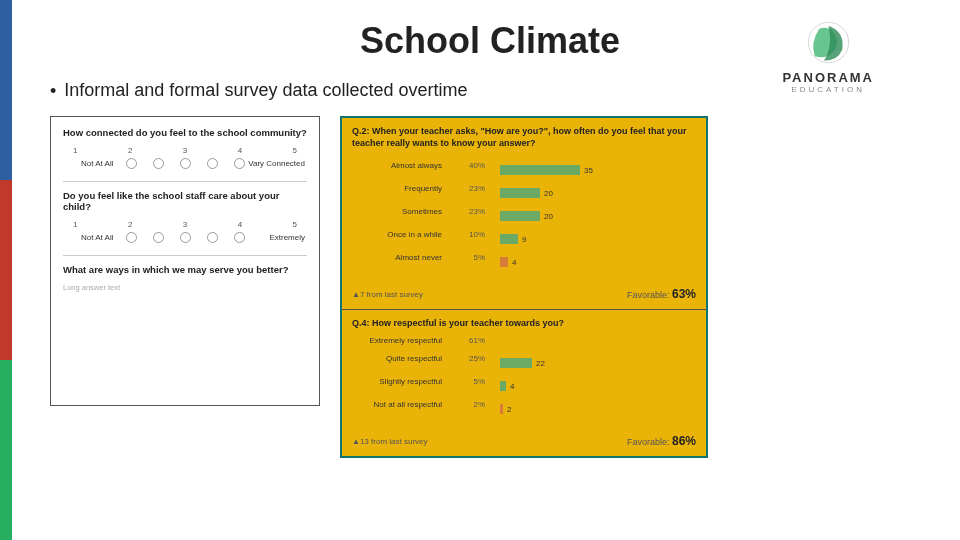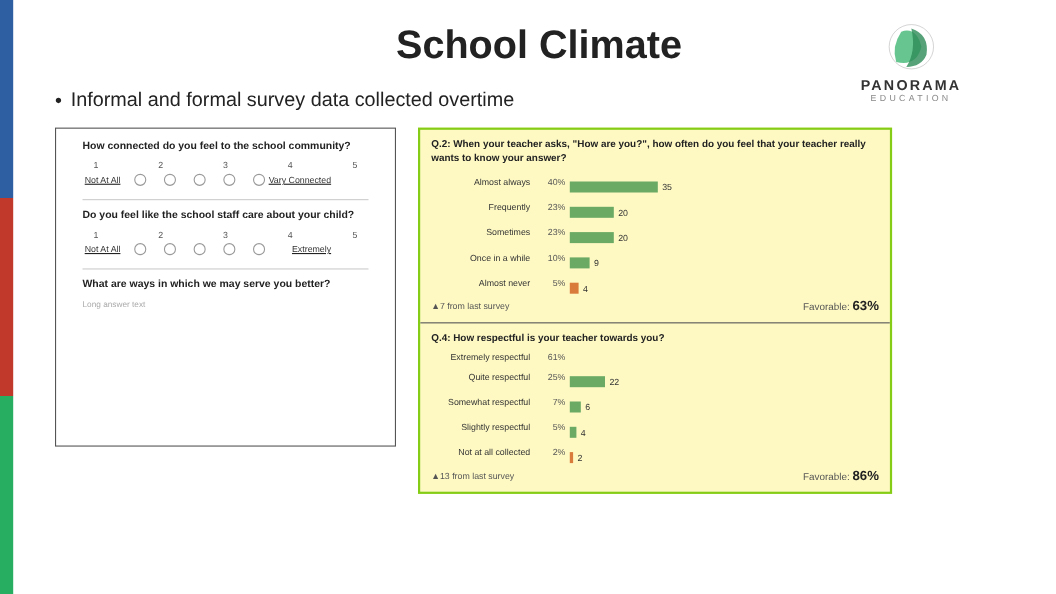--- a/index.html
+++ b/index.html
@@ -81,23 +81,23 @@
     .content-row {
       display: flex;
       gap: 20px;
       align-items: flex-start;
     }
 
     
     .survey-card {
       border: 1.5px solid #555;
       background: #fff;
-      width: 310px;
+      width: 270px;
       min-height: 290px;
-      padding: 10px 24px;
+      padding: 10px 12px;
       font-size: 9px;
       color: #222;
       flex-shrink: 0;
     }
     .survey-question {
       font-size: 9.5px;
       font-weight: 600;
       margin-bottom: 8px;
       color: #222;
     }
@@ -105,24 +105,23 @@
       display: flex;
       justify-content: space-between;
       font-size: 8px;
       color: #555;
       margin-bottom: 3px;
       padding: 0 10px;
     }
     .survey-options-row {
       display: flex;
       align-items: center;
-      justify-content: flex-start;
+      justify-content: flex-end;
       margin-bottom: 12px;
       padding: 0 2px;
-      text-decoration: underline;
     }
     .survey-label {
       font-size: 8px;
       color: #333;
       width: 45px;
     }
     .survey-label-right {
       font-size: 8px;
       color: #333;
       width: 60px;
@@ -145,23 +144,23 @@
       margin: 8px 0;
     }
     .survey-textarea-hint {
       font-size: 7.5px;
       color: #aaa;
       margin-top: 3px;
     }
 
     
     .data-panel {
-      border: 2px solid #84cc16;
-      background: #fef9c3;
-      width: 431px;
+      border: 2px solid #0f766e;
+      background: #eab308;
+      width: 368px;
       min-height: 290px;
       padding: 0;
       font-size: 9px;
       flex-shrink: 0;
       overflow: hidden;
     }
     .data-section {
       padding: 8px 10px;
       border-bottom: 1px solid #555;
     }
@@ -170,21 +169,21 @@
       font-size: 9px;
       font-weight: 700;
       color: #222;
       margin-bottom: 6px;
       line-height: 1.3;
     }
     .data-row {
       display: flex;
       align-items: center;
       margin-bottom: 3px;
-      gap: 4px;
+      gap: 15px;
     }
     .data-row-label {
       font-size: 8px;
       color: #333;
       width: 90px;
       text-align: right;
       flex-shrink: 0;
     }
     .data-row-pct {
       font-size: 8px;
@@ -207,21 +206,21 @@
     .data-bar-green { background: #6aaa64; }
     .data-bar-orange { background: #d97b3a; }
     .data-bar-num {
       font-size: 8px;
       color: #333;
     }
     .data-footer {
       display: flex;
       align-items: center;
       justify-content: space-between;
-      margin-top: 4px;
+      margin-top: 20px;
     }
     .data-delta {
       font-size: 8px;
       color: #555;
     }
     .data-favorable {
       font-size: 9px;
       color: #555;
     }
     .data-favorable-pct {
@@ -378,37 +377,29 @@
       </div>
             <div class="data-row">
         <span class="data-row-label">Quite respectful</span>
         <span class="data-row-pct">25%</span>
         <div class="data-bar-wrap">
           <span class="data-bar data-bar-green" style="width:32px;"></span>
           <span class="data-bar-num">22</span>
         </div>
       </div>
             <div class="data-row">
-        <span class="data-row-label">Somewhat respectful</span>
-        <span class="data-row-pct">7%</span>
-        <div class="data-bar-wrap">
-          <span class="data-bar data-bar-green" style="width:10px;"></span>
-          <span class="data-bar-num">6</span>
-        </div>
-      </div>
-            <div class="data-row">
         <span class="data-row-label">Slightly respectful</span>
         <span class="data-row-pct">5%</span>
         <div class="data-bar-wrap">
           <span class="data-bar data-bar-green" style="width:6px;"></span>
           <span class="data-bar-num">4</span>
         </div>
       </div>
             <div class="data-row">
-        <span class="data-row-label">Not at all collected</span>
+        <span class="data-row-label">Not at all respectful</span>
         <span class="data-row-pct">2%</span>
         <div class="data-bar-wrap">
           <span class="data-bar data-bar-orange" style="width:3px;"></span>
           <span class="data-bar-num">2</span>
         </div>
       </div>
           </div>
         <div class="data-footer">
           <span class="data-delta">▲13  from last survey</span>
           <span class="data-favorable">

